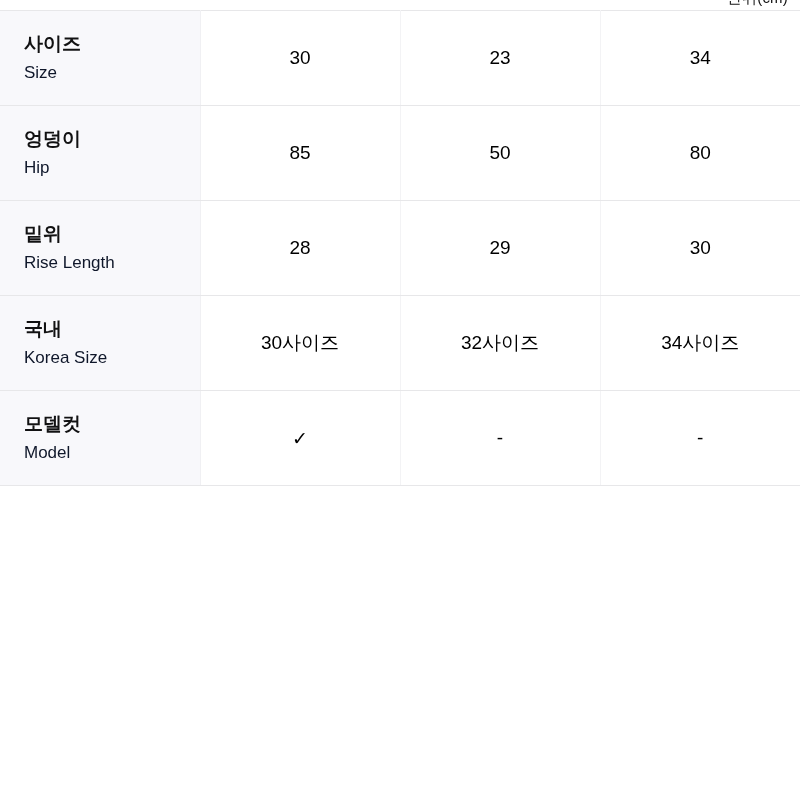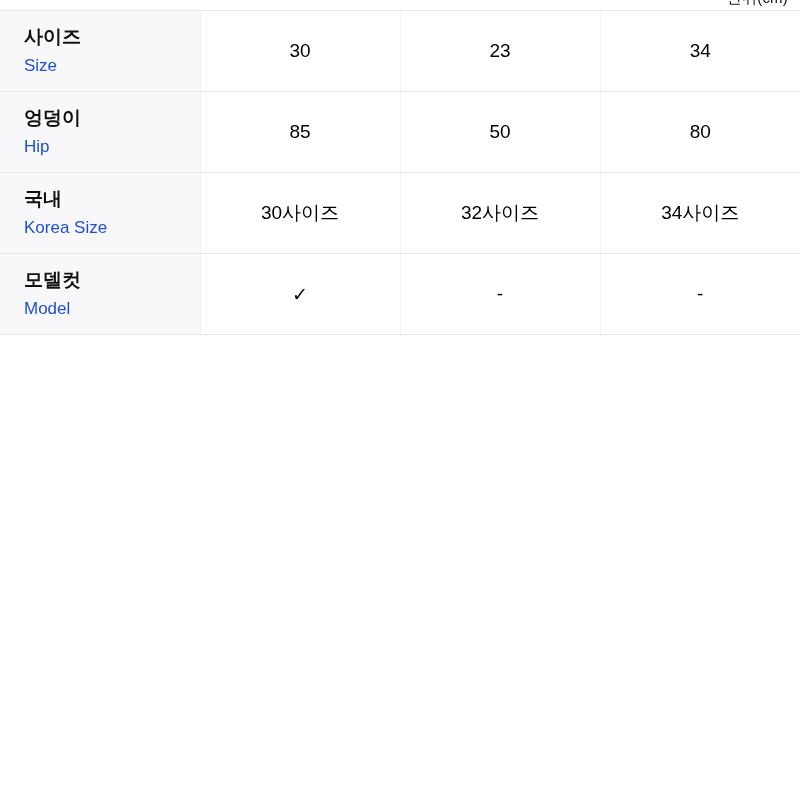--- a/index.html
+++ b/index.html
@@ -27,21 +27,21 @@
   table.size-chart {
     position: absolute;
     top: 10px;
     left: 0;
     width: 800px;
     border-collapse: collapse;
     table-layout: fixed;
     border-top: 1px solid #e7e7e9;
   }
   table.size-chart col { width: 200px; }
-  table.size-chart tr { height: 81px; }
+  table.size-chart tr { height: 95px; }
   table.size-chart th,
   table.size-chart td {
     border-bottom: 1px solid #e7e7e9;
     padding: 0;
     vertical-align: middle;
   }
   table.size-chart th {
     background: #f8f8fb;
     text-align: left;
     padding-left: 24px;
@@ -61,21 +61,21 @@
     font-size: 19px;
     font-weight: 600;
     color: #111112;
     line-height: 1.2;
     margin-bottom: 7px;
   }
   .row-label-en {
     display: block;
     font-size: 17px;
     font-weight: 400;
-    color: #1d4ed8;
+    color: #0f172a;
     line-height: 1.2;
   }
 </style>
 </head>
 <body>
 
 <div class="unit-label">단위(cm)</div>
 
 <table class="size-chart">
   <colgroup>
@@ -98,20 +98,29 @@
       <th>
         <span class="row-label-ko">엉덩이</span>
         <span class="row-label-en">Hip</span>
       </th>
       <td>85</td>
       <td>50</td>
       <td>80</td>
     </tr>
     <tr>
       <th>
+        <span class="row-label-ko">밑위</span>
+        <span class="row-label-en">Rise Length</span>
+      </th>
+      <td>28</td>
+      <td>29</td>
+      <td>30</td>
+    </tr>
+    <tr>
+      <th>
         <span class="row-label-ko">국내</span>
         <span class="row-label-en">Korea Size</span>
       </th>
       <td>30사이즈</td>
       <td>32사이즈</td>
       <td>34사이즈</td>
     </tr>
     <tr>
       <th>
         <span class="row-label-ko">모델컷</span>

